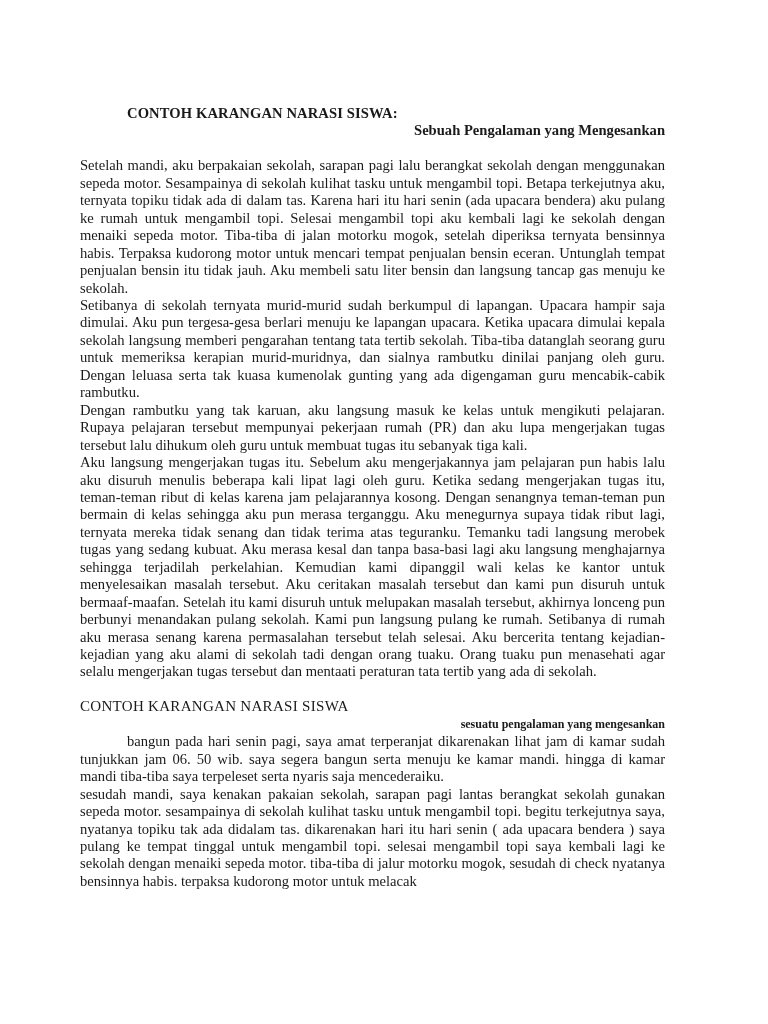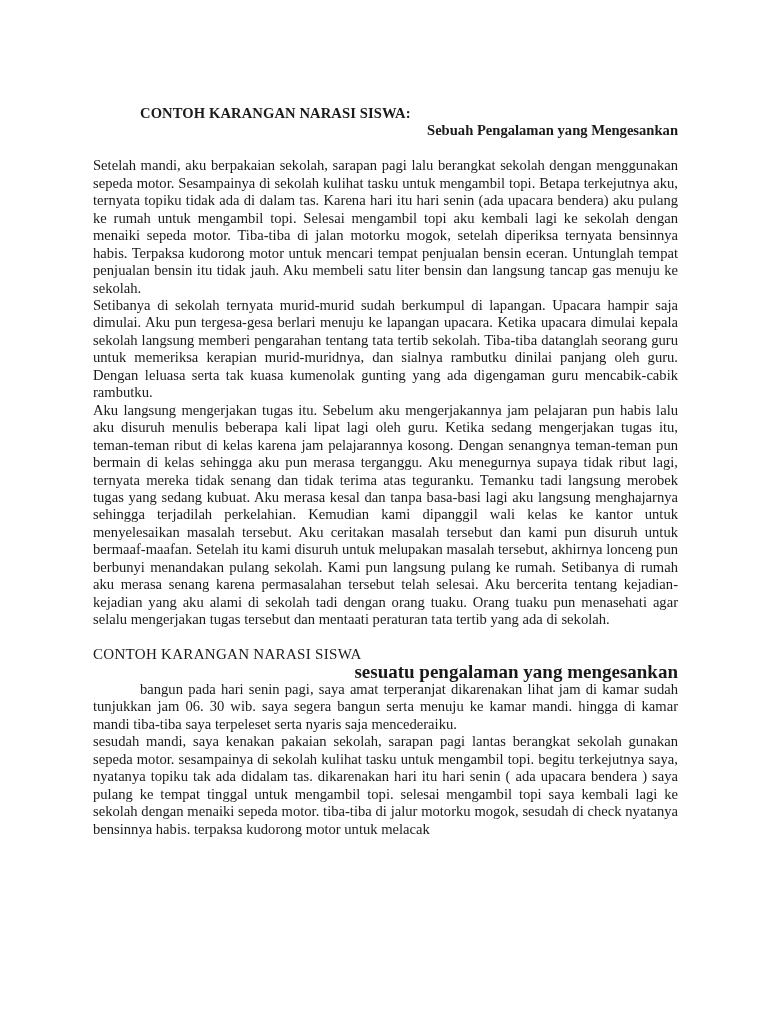--- a/index.html
+++ b/index.html
@@ -1,42 +1,43 @@
 <!DOCTYPE html>
 <html><head>
 <meta charset="utf-8">
 <style>
   html, body { margin: 0; padding: 0; background: #ffffff; }
   body { width: 768px; height: 1024px; overflow: hidden; position: relative; }
   .page {
-    position: absolute; left: 93px; top: 105px; width: 585px;
+    position: absolute; left: 80px; top: 105px; width: 585px;
     font-family: "Liberation Serif", "DejaVu Serif", serif;
     font-size: 14.6px; line-height: 17.45px; color: #1a1a1a;
   }
   .title { font-weight: bold; font-size: 14.6px; margin: 0; padding-left: 47px; letter-spacing: 0.1px; }
   .title.flush { padding-left: 0; font-weight: normal; font-size: 15px; letter-spacing: 0.3px; }
   .subtitle { font-weight: bold; margin: 0; text-align: right; }
   .gap { height: 17.45px; }
   p { margin: 0; text-align: justify; text-align-last: auto; }
   p.indent { text-indent: 47px; }
 </style>
 </head>
 <body>
 
 <div class="page">
   <div>
     <h1 class="title">CONTOH KARANGAN NARASI SISWA:</h1>
     <h2 class="subtitle" style="font-size:14.6px;">Sebuah Pengalaman yang Mengesankan</h2>
     <div class="gap"></div>
     <p>Setelah mandi, aku berpakaian sekolah, sarapan pagi lalu berangkat sekolah dengan menggunakan sepeda motor. Sesampainya di sekolah kulihat tasku untuk mengambil topi. Betapa terkejutnya aku, ternyata topiku tidak ada di dalam tas. Karena hari itu hari senin (ada upacara bendera) aku pulang ke rumah untuk mengambil topi. Selesai mengambil topi aku kembali lagi ke sekolah dengan menaiki sepeda motor. Tiba-tiba di jalan motorku mogok, setelah diperiksa ternyata bensinnya habis. Terpaksa kudorong motor untuk mencari tempat penjualan bensin eceran. Untunglah tempat penjualan bensin itu tidak jauh. Aku membeli satu liter bensin dan langsung tancap gas menuju ke sekolah.</p>
     <p>Setibanya di sekolah ternyata murid-murid sudah berkumpul di lapangan. Upacara hampir saja dimulai. Aku pun tergesa-gesa berlari menuju ke lapangan upacara. Ketika upacara dimulai kepala sekolah langsung memberi pengarahan tentang tata tertib sekolah. Tiba-tiba datanglah seorang guru untuk memeriksa kerapian murid-muridnya, dan sialnya rambutku dinilai panjang oleh guru. Dengan leluasa serta tak kuasa kumenolak gunting yang ada digengaman guru mencabik-cabik rambutku.</p>
+    <p>Dengan rambutku yang tak karuan, aku langsung masuk ke kelas untuk mengikuti pelajaran. Rupaya pelajaran tersebut mempunyai pekerjaan rumah (PR) dan aku lupa mengerjakan tugas tersebut lalu dihukum oleh guru untuk membuat tugas itu sebanyak tiga kali.</p>
     <p>Aku langsung mengerjakan tugas itu. Sebelum aku mengerjakannya jam pelajaran pun habis lalu aku disuruh menulis beberapa kali lipat lagi oleh guru. Ketika sedang mengerjakan tugas itu, teman-teman ribut di kelas karena jam pelajarannya kosong. Dengan senangnya teman-teman pun bermain di kelas sehingga aku pun merasa terganggu. Aku menegurnya supaya tidak ribut lagi, ternyata mereka tidak senang dan tidak terima atas teguranku. Temanku tadi langsung merobek tugas yang sedang kubuat. Aku merasa kesal dan tanpa basa-basi lagi aku langsung menghajarnya sehingga terjadilah perkelahian. Kemudian kami dipanggil wali kelas ke kantor untuk menyelesaikan masalah tersebut. Aku ceritakan masalah tersebut dan kami pun disuruh untuk bermaaf-maafan. Setelah itu kami disuruh untuk melupakan masalah tersebut, akhirnya lonceng pun berbunyi menandakan pulang sekolah. Kami pun langsung pulang ke rumah. Setibanya di rumah aku merasa senang karena permasalahan tersebut telah selesai. Aku bercerita tentang kejadian-kejadian yang aku alami di sekolah tadi dengan orang tuaku. Orang tuaku pun menasehati agar selalu mengerjakan tugas tersebut dan mentaati peraturan tata tertib yang ada di sekolah.</p>
   </div>
 
   <div class="gap"></div>
 
   <div>
     <h1 class="title flush">CONTOH KARANGAN NARASI SISWA</h1>
-    <h2 class="subtitle" style="font-size:19px;">sesuatu pengalaman yang mengesankan</h2>
-    <p class="indent">bangun pada hari senin pagi, saya amat terperanjat dikarenakan lihat jam di kamar sudah tunjukkan jam 06. 30 wib. saya segera bangun serta menuju ke kamar mandi. hingga di kamar mandi tiba-tiba saya terpeleset serta nyaris saja mencederaiku.</p>
+    <h2 class="subtitle" style="font-size:12px;">sesuatu pengalaman yang mengesankan</h2>
+    <p class="indent">bangun pada hari senin pagi, saya amat terperanjat dikarenakan lihat jam di kamar sudah tunjukkan jam 06. 50 wib. saya segera bangun serta menuju ke kamar mandi. hingga di kamar mandi tiba-tiba saya terpeleset serta nyaris saja mencederaiku.</p>
     <p>sesudah mandi, saya kenakan pakaian sekolah, sarapan pagi lantas berangkat sekolah gunakan sepeda motor. sesampainya di sekolah kulihat tasku untuk mengambil topi. begitu terkejutnya saya, nyatanya topiku tak ada didalam tas. dikarenakan hari itu hari senin ( ada upacara bendera ) saya pulang ke tempat tinggal untuk mengambil topi. selesai mengambil topi saya kembali lagi ke sekolah dengan menaiki sepeda motor. tiba-tiba di jalur motorku mogok, sesudah di check nyatanya bensinnya habis. terpaksa kudorong motor untuk melacak</p>
   </div>
 </div>
 
 </body></html>

